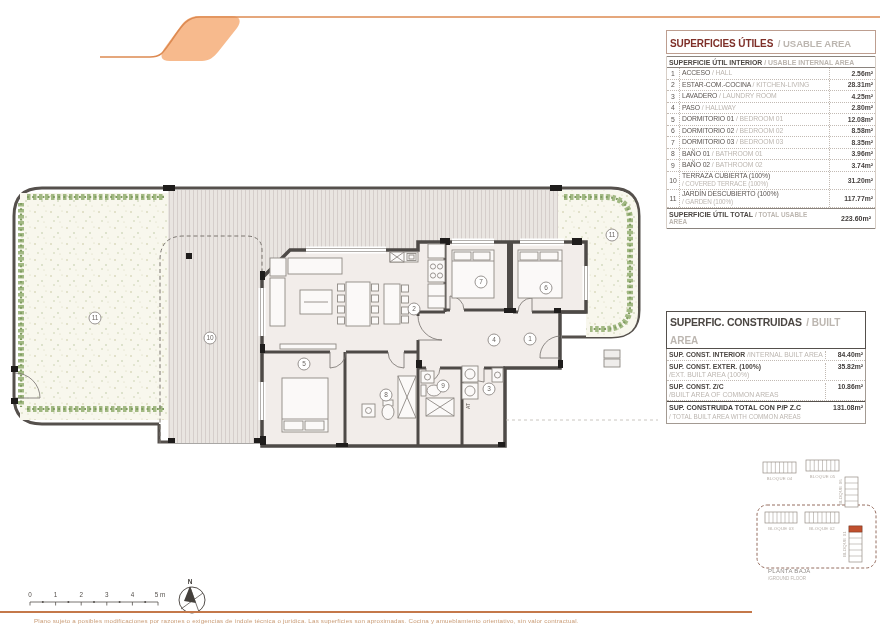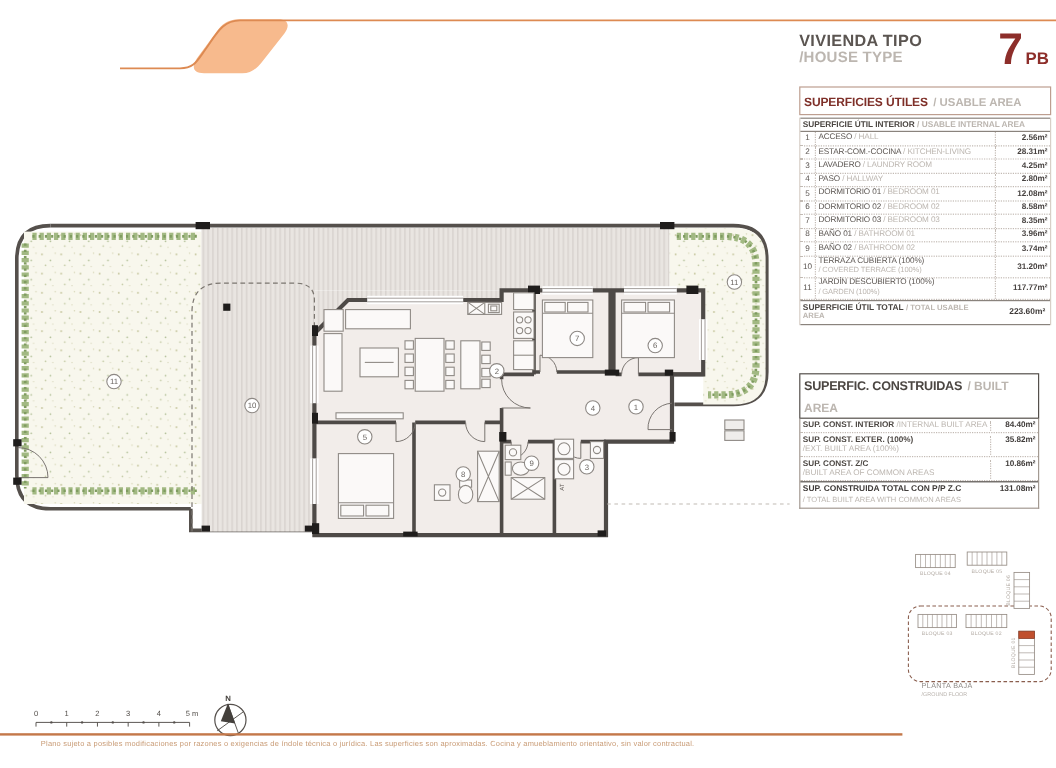--- a/index.html
+++ b/index.html
@@ -406,28 +406,20 @@
             <rect x="849" y="526" width="13" height="6" fill="#c0502e" stroke="#8a3a22" stroke-width="0.6"></rect>
             <text x="845.5" y="544" transform="rotate(-90 845.5 544)" text-anchor="middle" font-size="4.3" fill="#b3aba4" letter-spacing="0.2">BLOQUE 01</text>
           </g>
         </g>
     <text x="768" y="573" font-size="6" fill="#8f8a86" letter-spacing="0.3">PLANTA BAJA</text>
     <text x="768" y="580" font-size="4.5" fill="#b8b2ac">/GROUND FLOOR</text>
   </g>
 </svg>
 
 <div class="right-panel">
-  <div class="title-row">
-    <div class="t-es">VIVIENDA TIPO</div>
-    <div class="t-en">/HOUSE TYPE</div>
-    <div class="unit-code">
-      <span class="unit-num">7</span>
-      <span class="unit-floor">PB</span>
-    </div>
-  </div>
 
   <div class="u-box">
     <span class="es">SUPERFICIES ÚTILES</span>
     <span class="en">/ USABLE AREA</span>
   </div>
 
   <div class="u-table">
     <div class="u-sub">
       <span class="es">SUPERFICIE ÚTIL INTERIOR</span>
       <span class="en">/ USABLE INTERNAL AREA</span>

